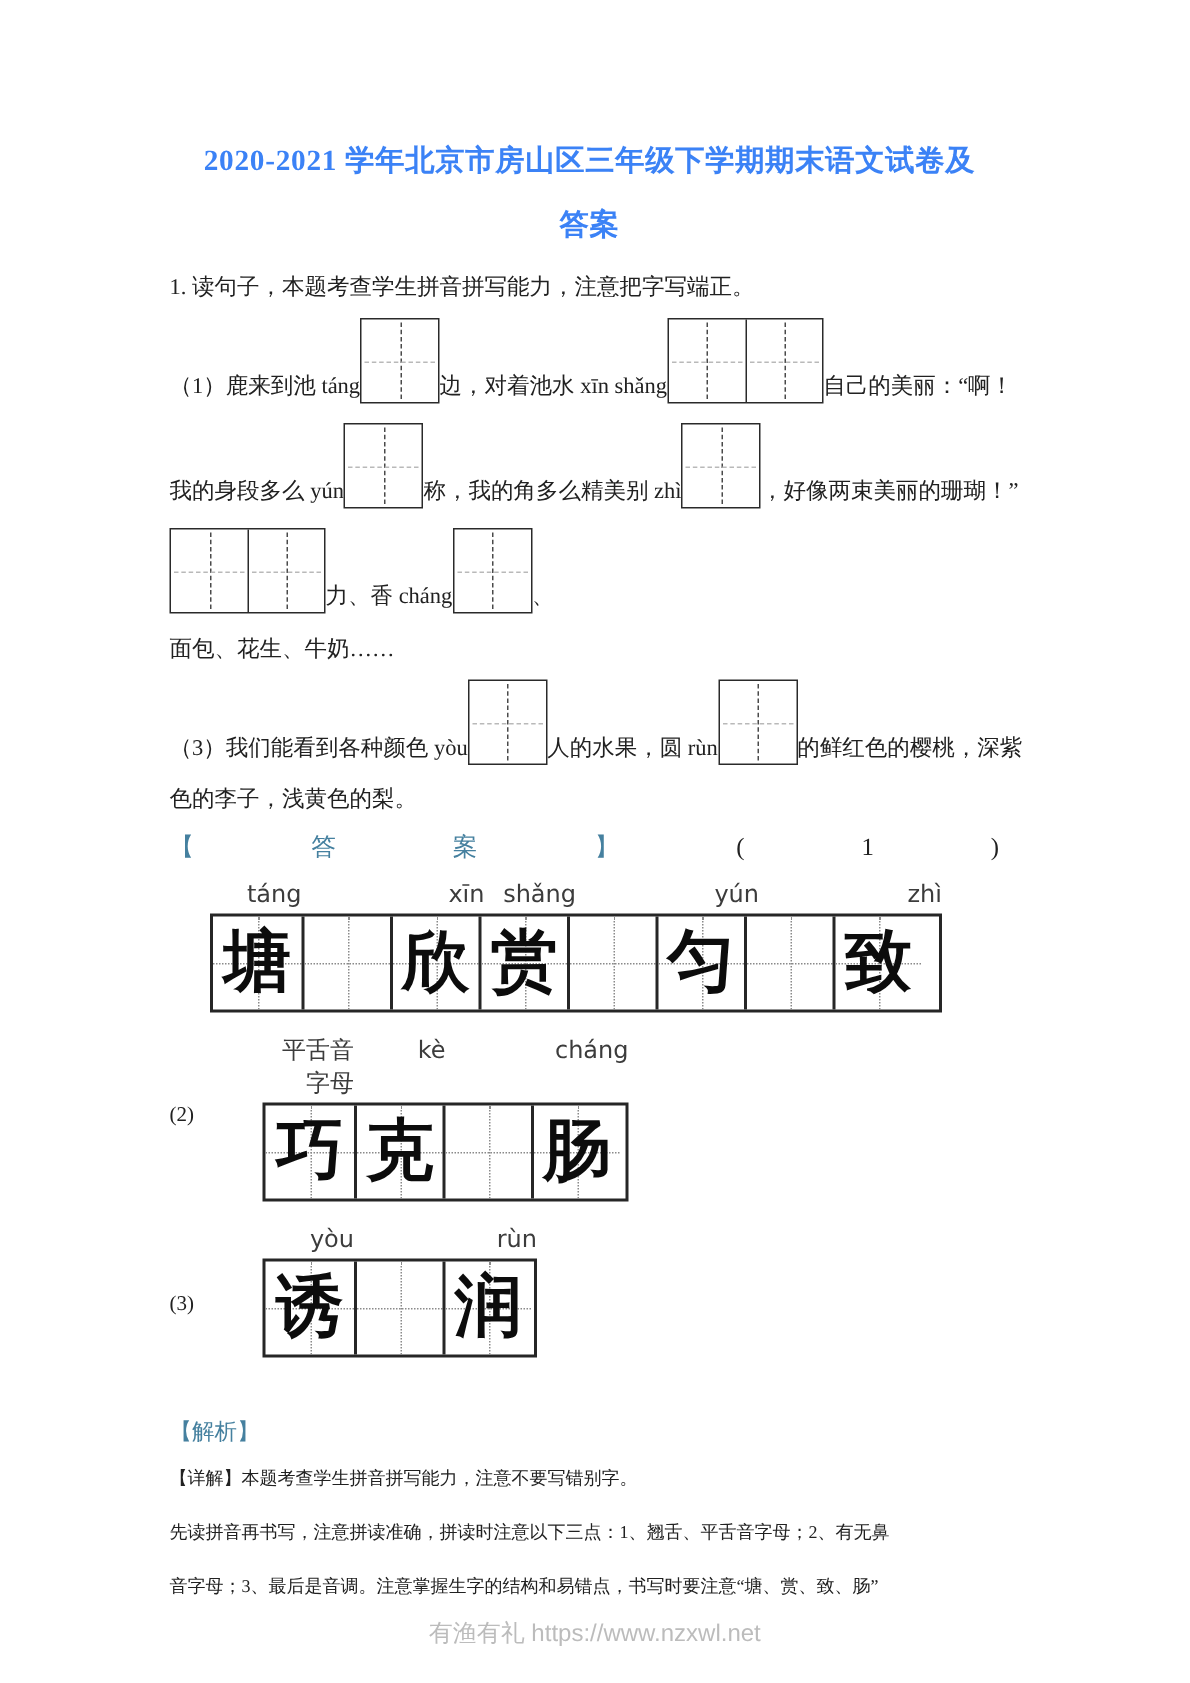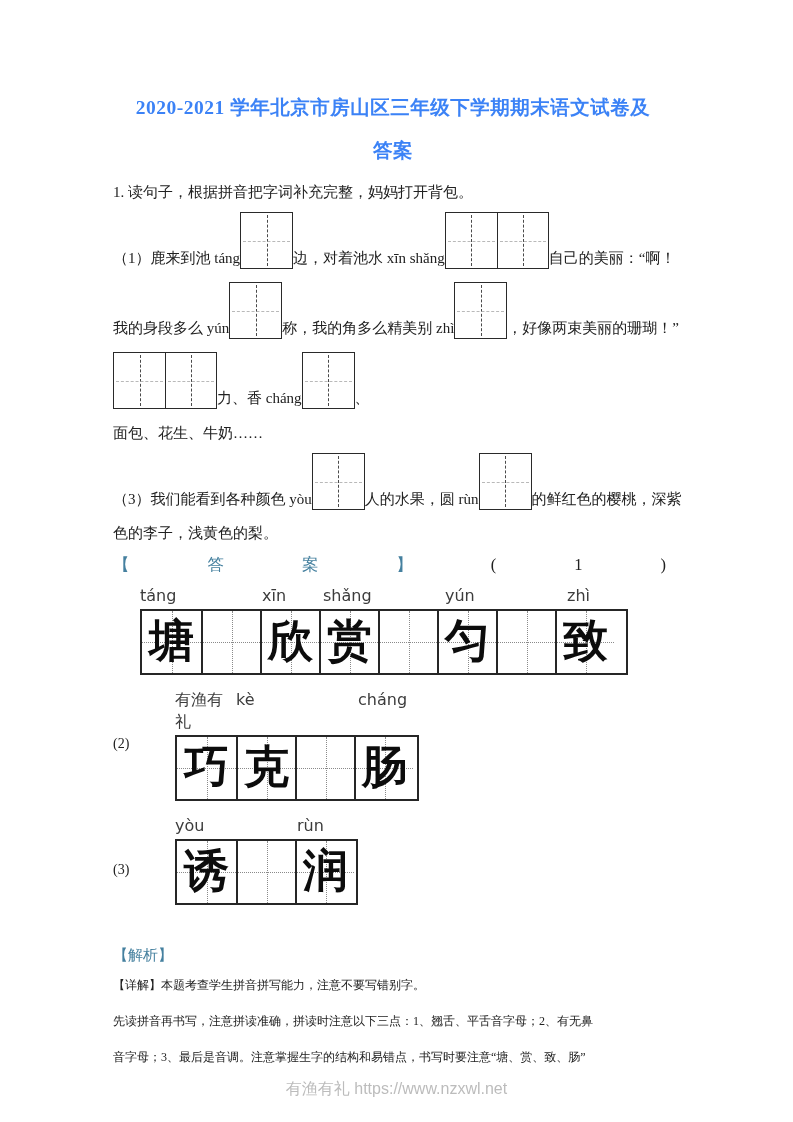--- a/index.html
+++ b/index.html
@@ -29,21 +29,21 @@
   .lh { position:absolute; top:50%; left:2px; right:2px; height:0; border-top:1px dashed #b9b9b9; }
 
   
   .ans-line { display:flex; justify-content:space-between; width:553px; margin-top:9px; font-size:16.5px; line-height:23px; }
   .blue { color:#45809f; }
 
   
   .grid-block { display:inline-block; }
   .g1 { margin-left:27px; margin-top:9px; }
   .pinrow { display:flex; font-family:"DejaVu Sans",sans-serif; font-size:16px; color:#3c3c3c; line-height:22px; margin-bottom:2px; }
-  .pinrow span { width:61px; text-align:left; }
+  .pinrow span { width:61px; text-align:right; }
   .agrid { display:flex; border:2px solid #262626; background:#fff; }
   .acell { width:59px; height:62px; position:relative; text-align:center; }
   .acell + .acell { border-left:2px solid #262626; }
   .dv { position:absolute; left:50%; top:0; bottom:0; width:0; border-left:1px dotted #8a8a8a; }
   .dh { position:absolute; top:50%; left:0; right:0; height:0; border-top:1px dotted #8a8a8a; }
   .achar { position:relative; z-index:1; font-size:45px; line-height:60px; color:#0c0c0c; }
 
   .grid-row { display:flex; margin-top:14px; }
   .grid-label { width:62px; font-size:14px; padding-top:47px; flex:0 0 auto; }
 
@@ -56,21 +56,21 @@
 </head>
 <body>
 
 <div class="content">
 
   <div class="doc-title">
     <div>2020-2021 学年北京市房山区三年级下学期期末语文试卷及</div>
     <div>答案</div>
   </div>
 
-  <div class="prompt"><span>1. </span><span>读句子，根据拼音把字词补充完整，妈妈打开背包。</span></div>
+  <div class="prompt"><span>1. </span><span>读句子，本题考查学生拼音拼写能力，注意把字写端正。</span></div>
 
   
   <div class="flow-row" style="margin-top:9px">
     <span class="txt">（1）鹿来到池 táng</span>
     <span class="wbox"><span class="wcell"><i class="lv"></i><i class="lh"></i></span></span>
     <span class="txt">边，对着池水 xīn shǎng</span>
     <span class="wbox">
       <span class="wcell"><i class="lv"></i><i class="lh"></i></span><span class="wcell"><i class="lv"></i><i class="lh"></i></span>
     </span>
     <span class="txt">自己的美丽：“啊！</span>
@@ -139,21 +139,21 @@
       <span class="acell"><i class="dv"></i><i class="dh"></i><b class="achar"></b></span>
       <span class="acell"><i class="dv"></i><i class="dh"></i><b class="achar">致</b></span>
     </div>
   </div>
 
   
   <div class="grid-row">
     <span class="grid-label">(2)</span>
     <div class="grid-block">
       <div class="pinrow">
-        <span>有渔有礼</span>
+        <span>平舌音字母</span>
         <span>kè</span>
         <span></span>
         <span>cháng</span>
       </div>
       <div class="agrid">
         <span class="acell"><i class="dv"></i><i class="dh"></i><b class="achar">巧</b></span>
         <span class="acell"><i class="dv"></i><i class="dh"></i><b class="achar">克</b></span>
         <span class="acell"><i class="dv"></i><i class="dh"></i><b class="achar"></b></span>
         <span class="acell"><i class="dv"></i><i class="dh"></i><b class="achar">肠</b></span>
       </div>

